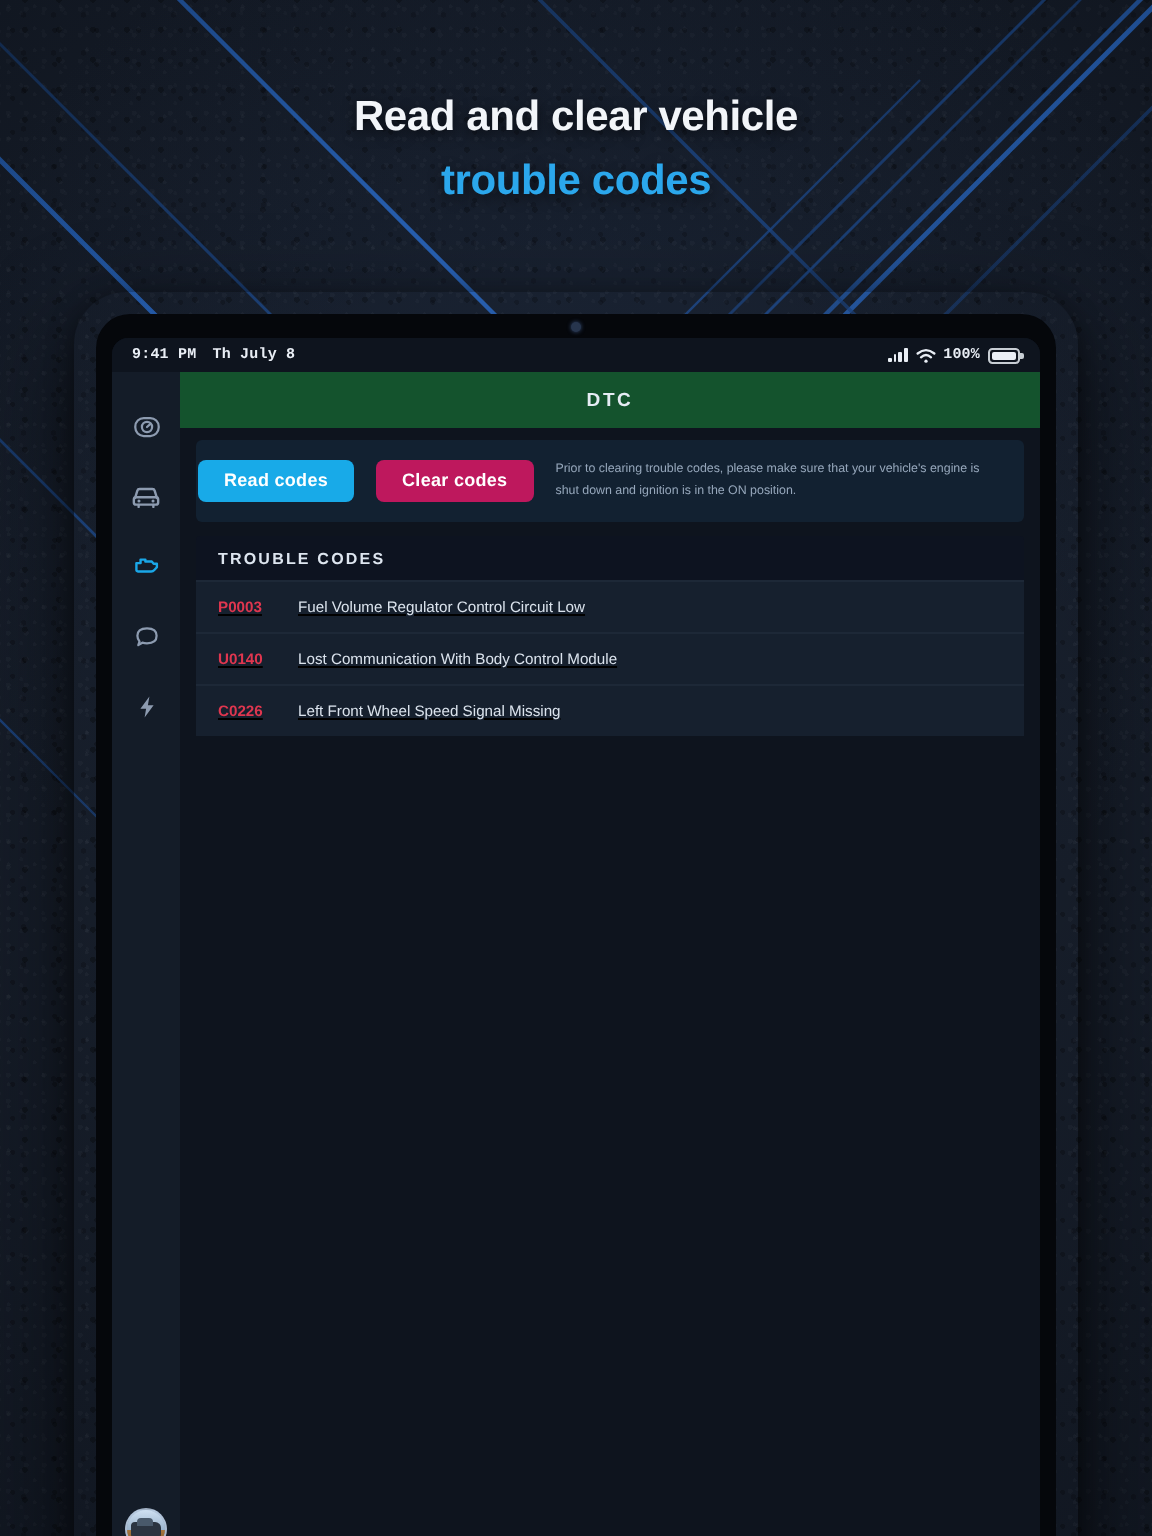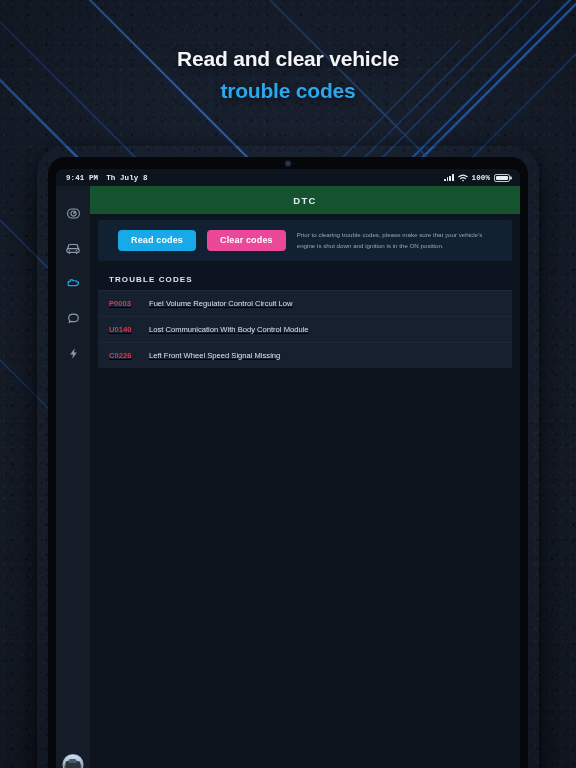--- a/index.html
+++ b/index.html
@@ -236,41 +236,41 @@
     padding: 6px 8px 0 8px;
     display: flex;
     flex-direction: column;
     overflow: hidden;
   }
 
   
   .action-card {
     background: #122131;
     border-radius: 3px;
-    padding: 9px 20px;
+    padding: 9px 1px;
     display: flex;
     align-items: center;
     gap: 11px;
     margin-bottom: 7px;
   }
   .btn {
     border: none;
     border-radius: 4px;
     padding: 0 13px;
     height: 21px;
     font-family: "Liberation Sans", sans-serif;
     font-size: 9px;
     font-weight: bold;
     letter-spacing: .15px;
     cursor: pointer;
     white-space: nowrap;
     color: #ffffff;
   }
   .btn-read { background: #18aae8; }
-  .btn-clear { background: #ec4899; }
+  .btn-clear { background: #be185d; }
   .hint {
     color: #96a7bb;
     font-size: 6.2px;
     line-height: 1.85;
     max-width: 218px;
   }
 
   
   .codes-panel {
     background: #0d1320;

